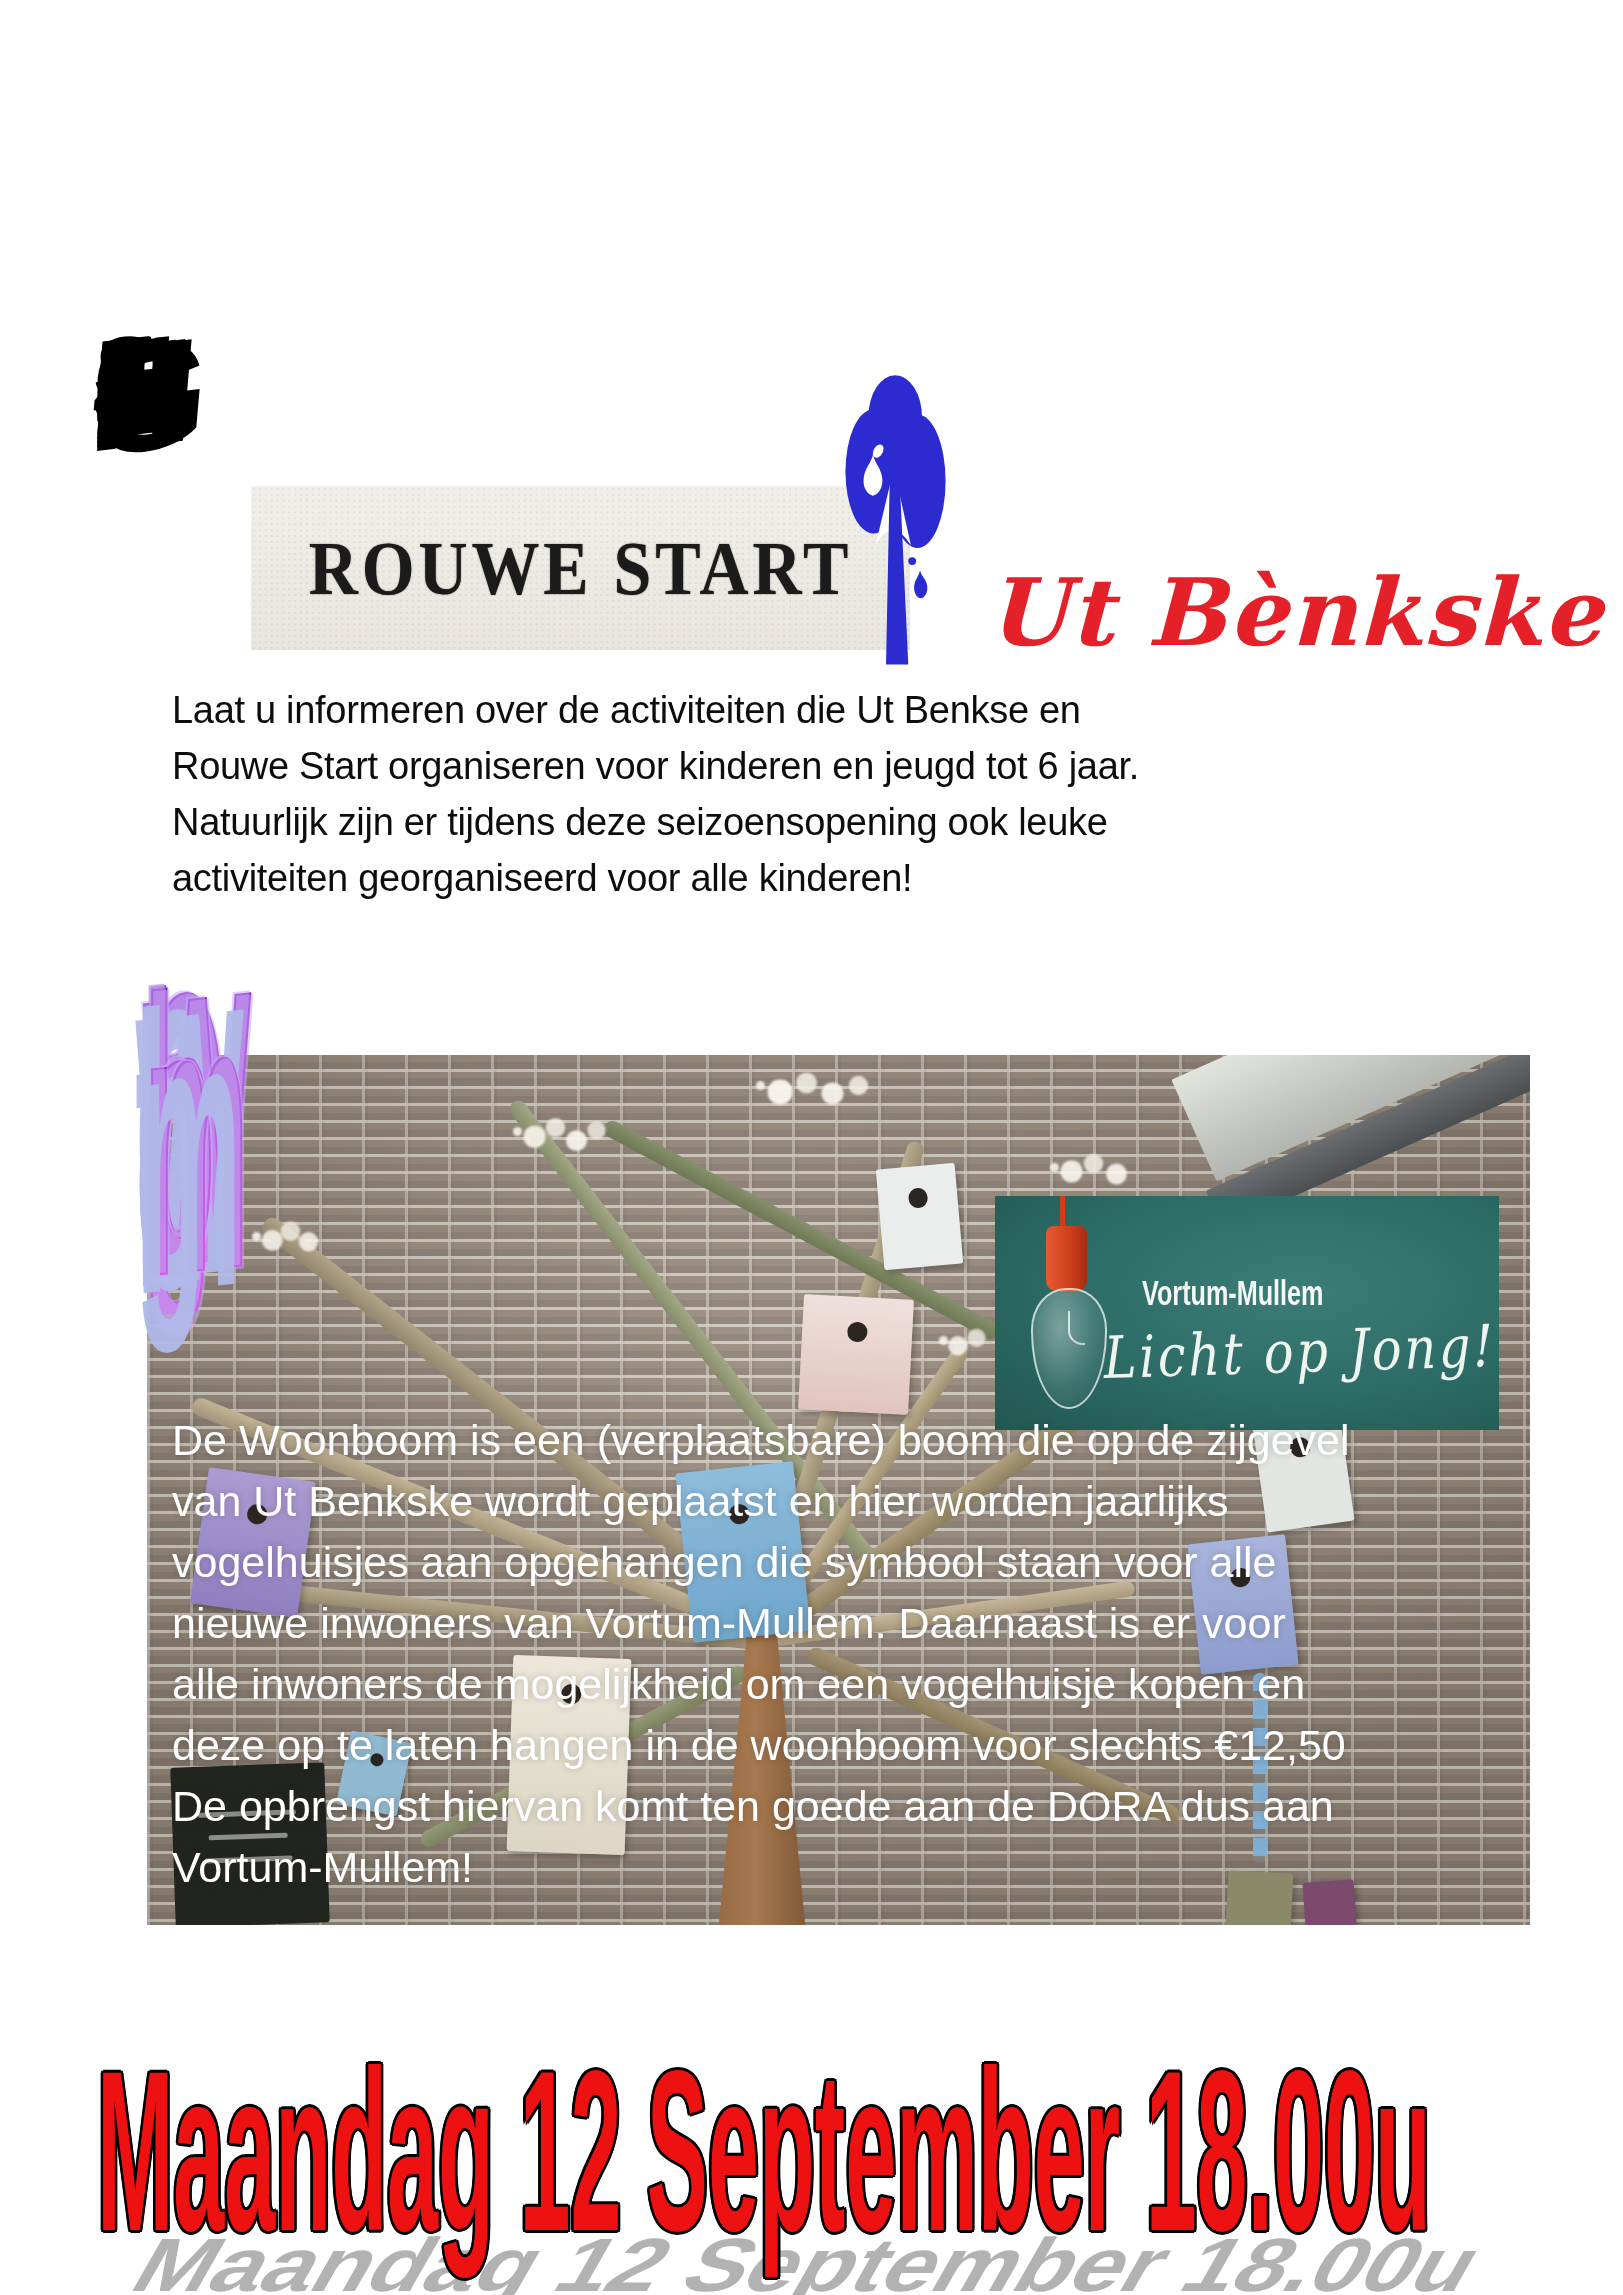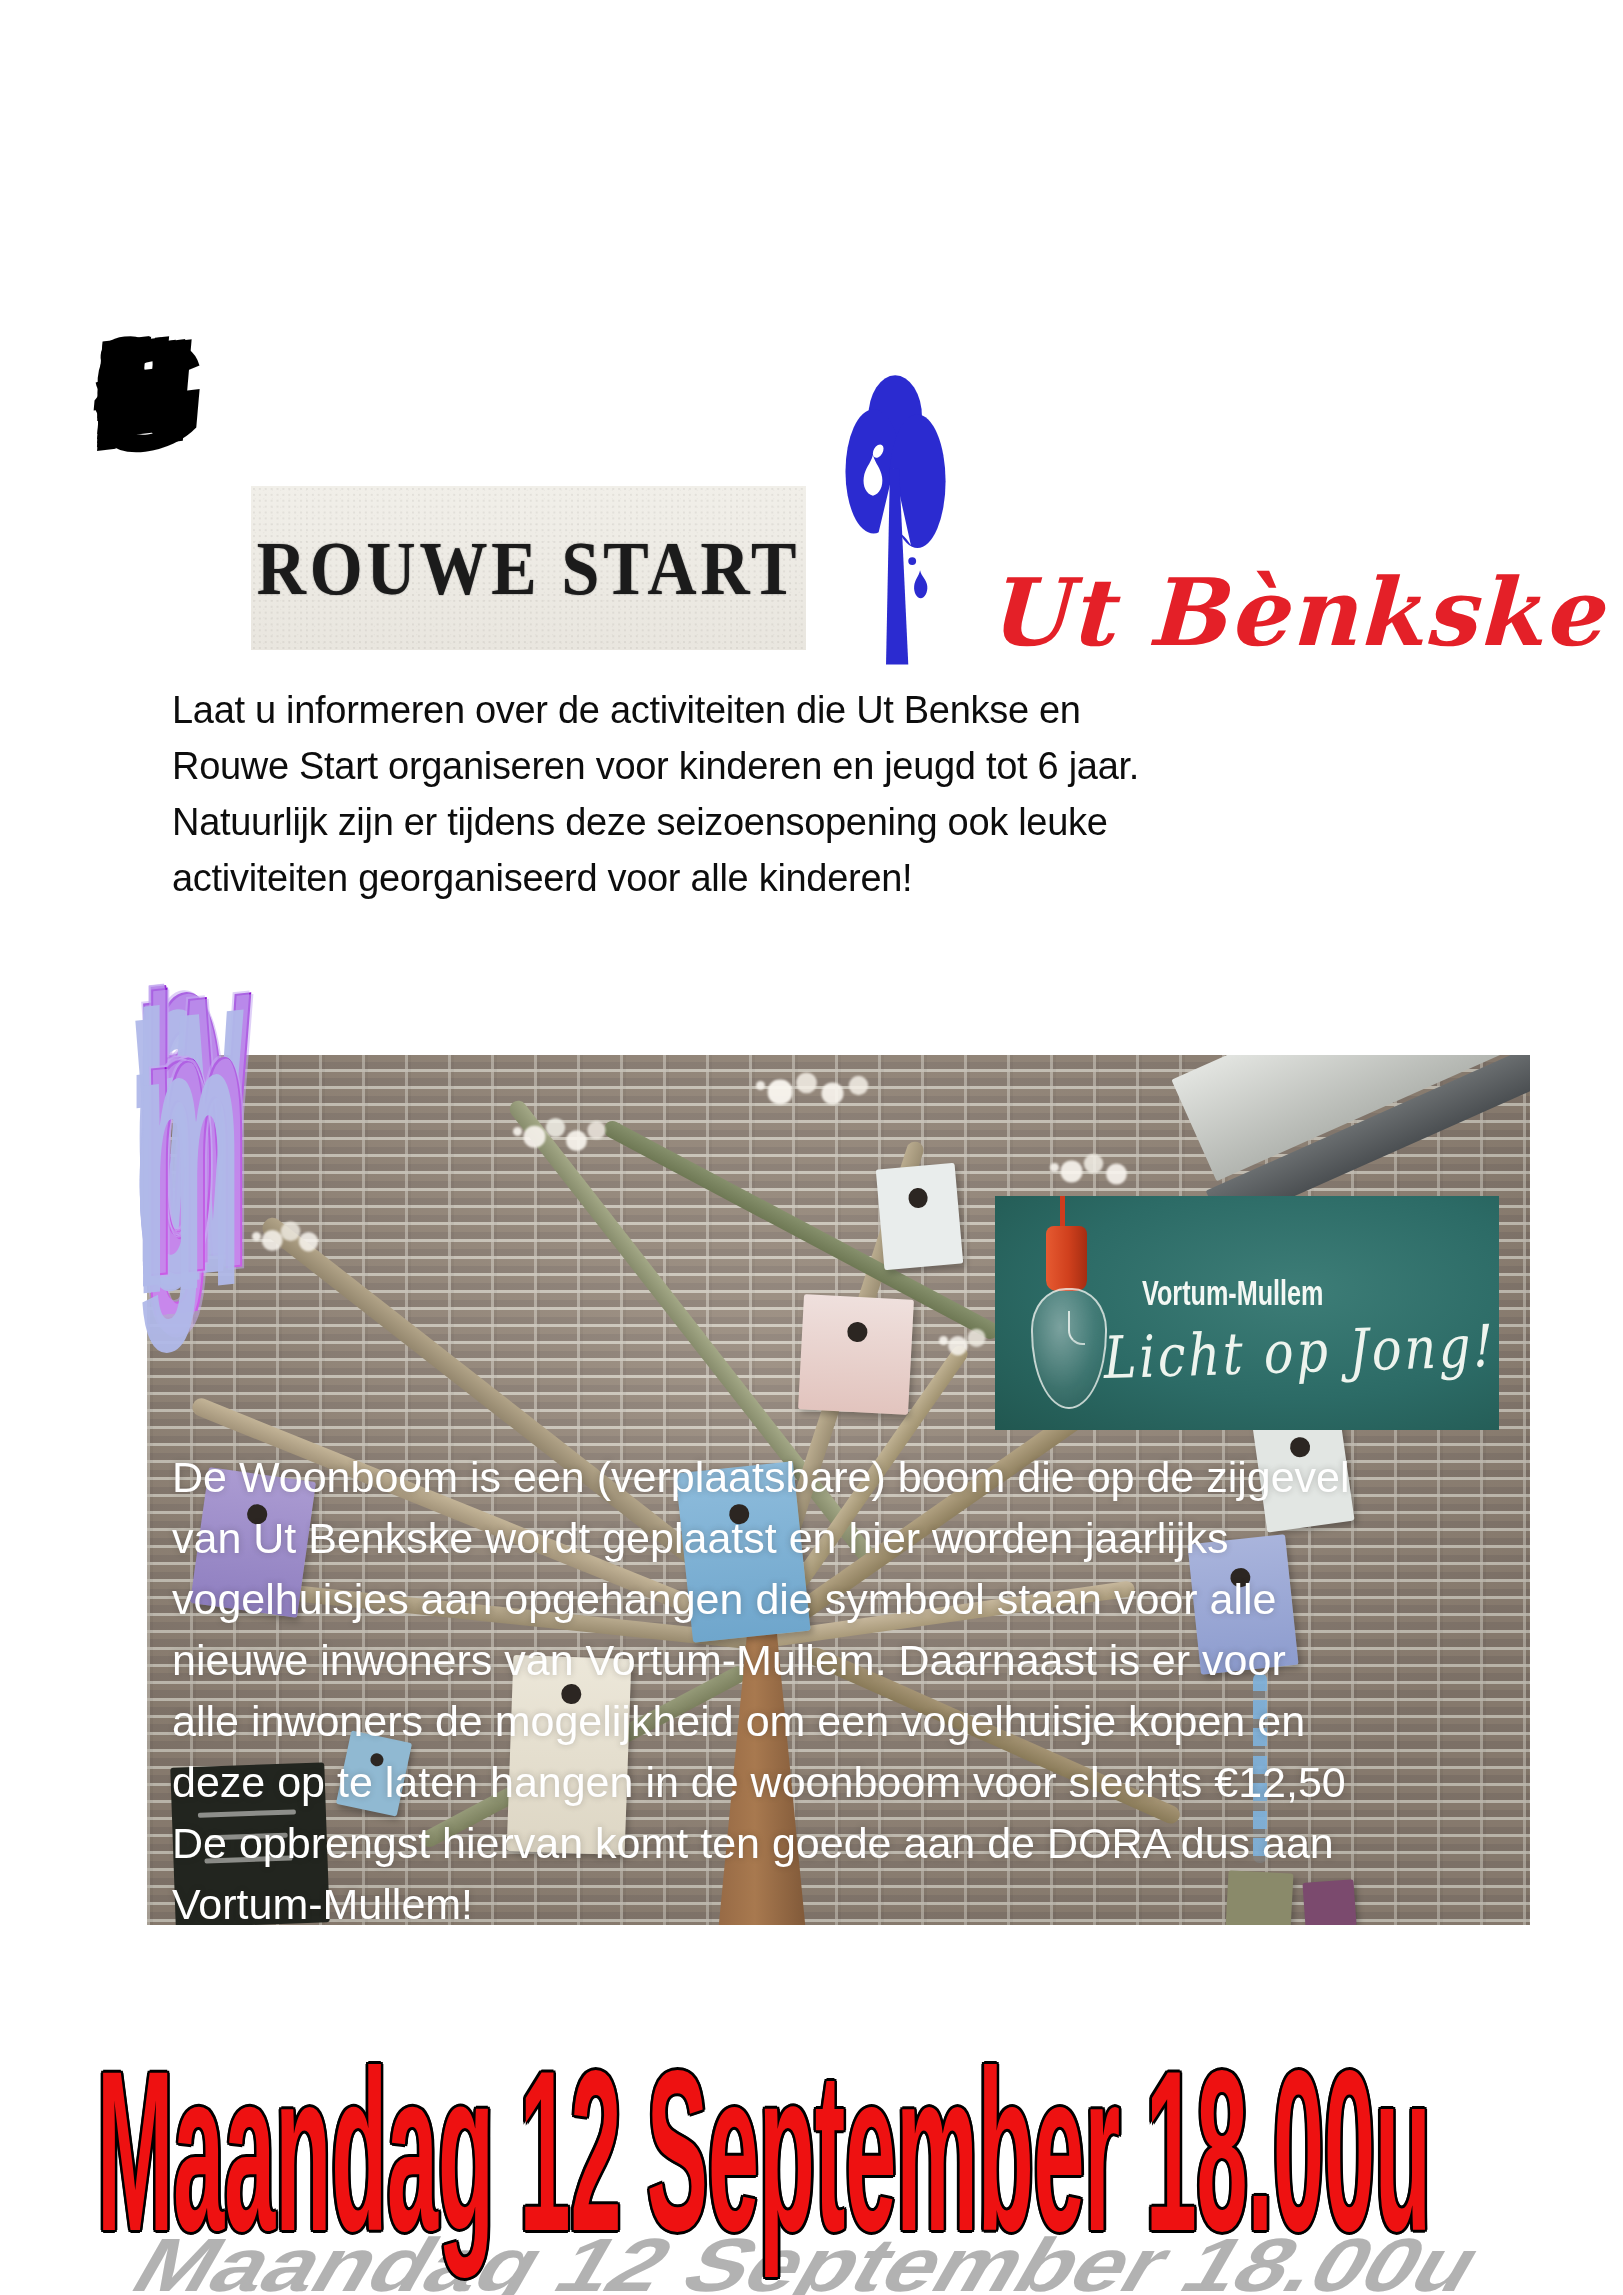--- a/index.html
+++ b/index.html
@@ -11,21 +11,21 @@
 
   
   .headline {
     left:98px; top:328px; font-size:0; line-height:1; white-space:pre;
     font-weight:800; color:#000; letter-spacing:0.14em;
     transform: skewY(-6.8deg) skewX(-5deg); transform-origin:0 0;
   }
 
   
   .rouwe-box {
-    left:251px; top:486px; width:555px; height:164px;
+    left:251px; top:486px; width:659px; height:164px;
     background:
       radial-gradient(rgba(60,55,50,0.08) 0.8px, transparent 0.9px),
       radial-gradient(rgba(60,55,50,0.06) 0.7px, transparent 0.7px),
       linear-gradient(#f1efe9,#e9e6df);
     background-size: 5.9px 5.9px, 8.5px 8.5px, 100% 100%;
     display:flex; align-items:center; justify-content:center;
   }
   .rouwe-label {
     position:static; font-family:"Liberation Serif", serif; font-weight:700;
     font-size:68px; letter-spacing:3.9px; color:#1b1b1b;
@@ -120,21 +120,20 @@
     left:108px; top:128px; font-family:"DejaVu Serif", serif; font-style:italic;
     font-size:58px; color:#eef4ee; letter-spacing:3.3px; white-space:nowrap;
     transform:scaleX(0.85) rotate(-1.5deg); transform-origin:0 0;
   }
 
   
   .caption {
     left:172px; top:1410px; width:1296px; font-size:43px; line-height:61px;
     color:#ffffff; white-space:pre-line; z-index:35;
     text-shadow:0 0 6.5px rgba(40,35,30,0.25);
-    margin-top:37px;
   }
 
   
   .event-date {
     left:97px; top:2037px; font-size:229px; line-height:1; font-weight:800;
     color:#ee1111; white-space:pre; z-index:6;
     transform:scaleX(0.40); transform-origin:0 0;
     text-shadow:
       6.5px 0 #000, -6.5px 0 #000, 0 2.6px #000, 0 -2.6px #000,
       5.2px 2px #000, -5.2px 2px #000, 5.2px -2px #000, -5.2px -2px #000;

